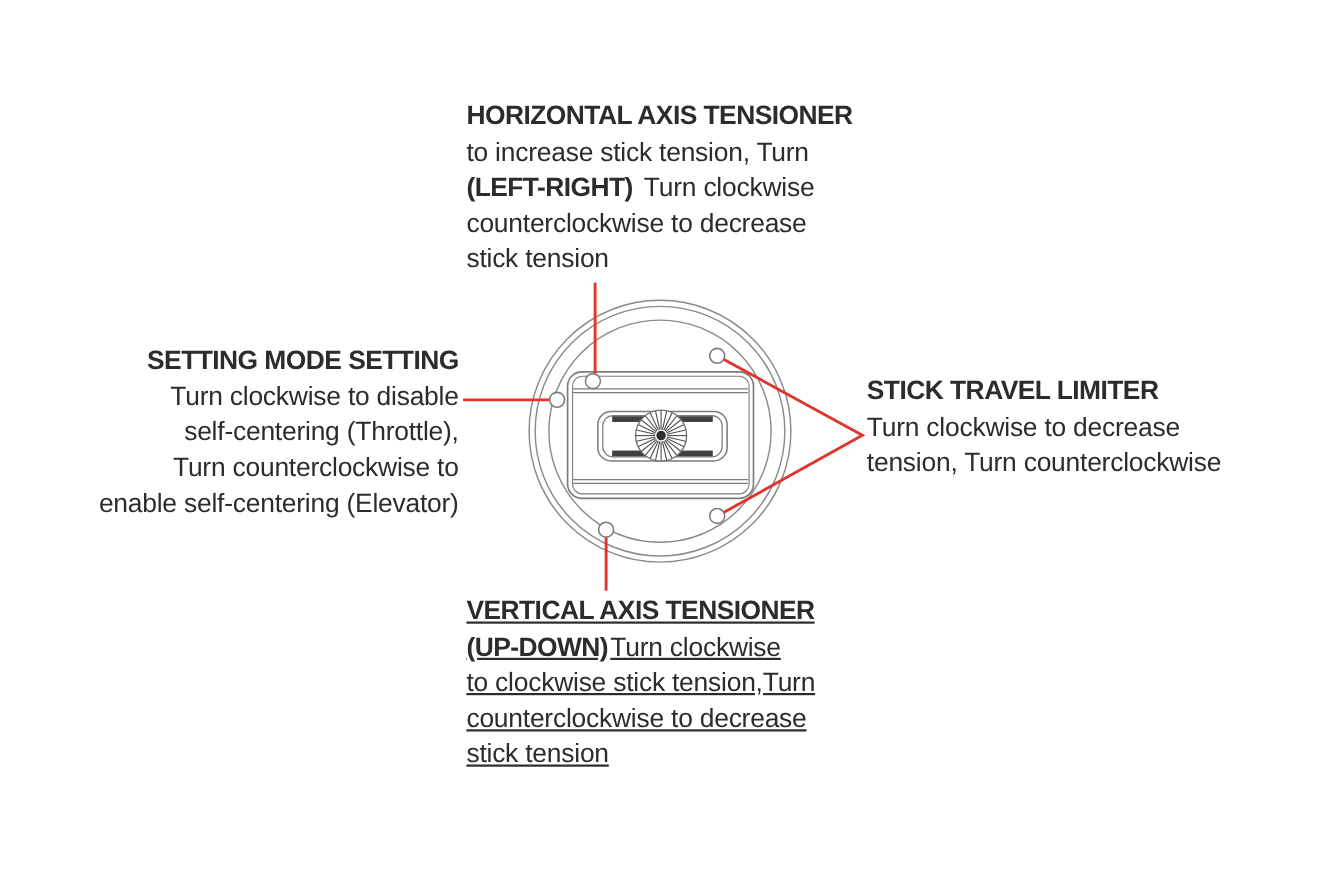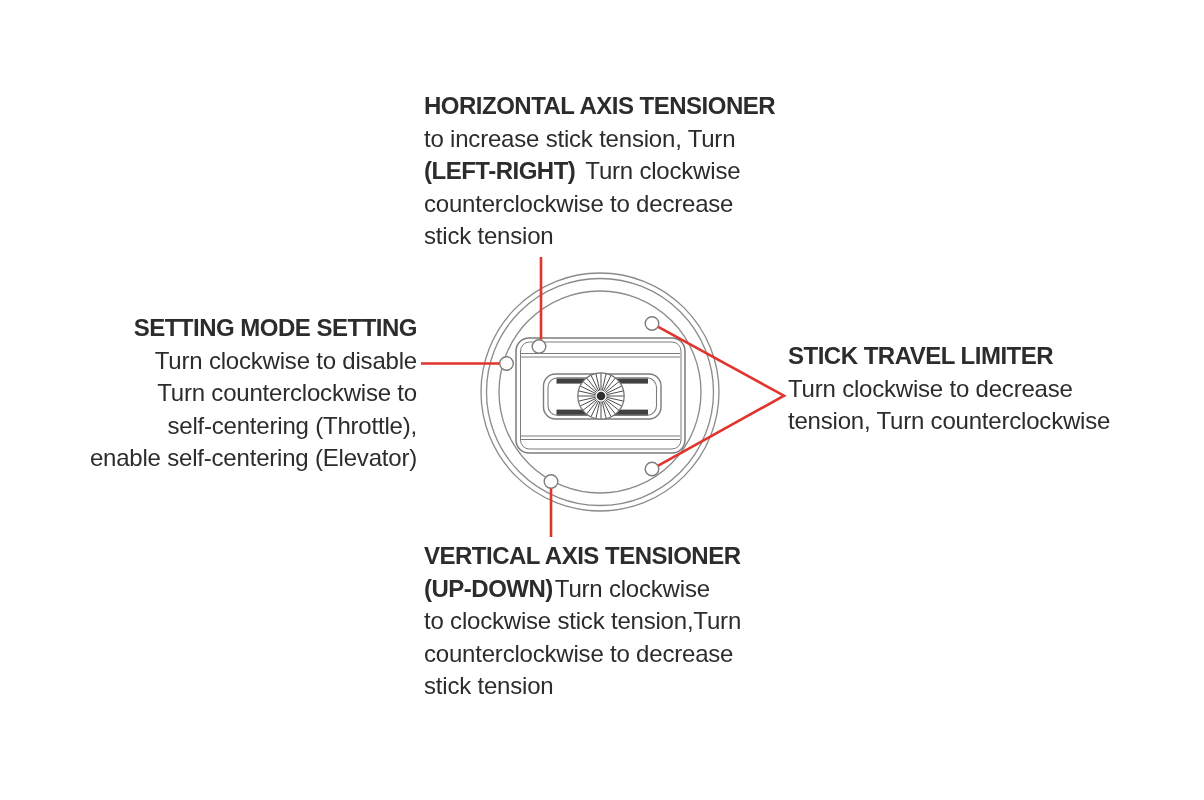--- a/index.html
+++ b/index.html
@@ -9,21 +9,21 @@
   }
   #diagram-svg{position:absolute;left:0;top:0;}
   .block{
     position:absolute;font-size:24px;line-height:32.5px;color:#2c2c2e;
     letter-spacing:-0.2px;white-space:nowrap;
   }
   .block .t{font-weight:700;letter-spacing:-0.5px;}
   .block-top{left:424px;top:90px;text-align:left;}
   .block-left{right:787px;top:312px;text-align:right;}
   .block-right{left:788px;top:325px;text-align:left;margin-top:15px;}
-  .block-bottom{left:424px;top:540px;text-align:left;}
+  .block-bottom{left:424px;top:540px;text-align:left;text-decoration:underline;}
   .gap-wide{margin-left:10px;}
   .gap-narrow{margin-left:2px;}
 </style>
 </head>
 <body>
 
 <svg id="diagram-svg" width="1204" height="800" viewBox="0 0 1204 800">
 
   <g fill="none" stroke-width="1.3" stroke="#8a8a8a">
     <circle cx="600" cy="392" r="119"></circle>
@@ -104,22 +104,22 @@
   <div class="t">HORIZONTAL AXIS TENSIONER</div>
   <div>to increase stick tension, Turn</div>
   <div><span class="t">(LEFT-RIGHT)</span><span class="gap-wide">Turn clockwise</span></div>
   <div>counterclockwise to decrease</div>
   <div>stick tension</div>
 </div>
 
 <div class="block block-left">
   <div class="t">SETTING MODE SETTING</div>
   <div>Turn clockwise to disable</div>
+  <div>self-centering (Throttle),</div>
   <div>Turn counterclockwise to</div>
-  <div>self-centering (Throttle),</div>
   <div>enable self-centering (Elevator)</div>
 </div>
 
 <div class="block block-right">
   <div class="t">STICK TRAVEL LIMITER</div>
   <div>Turn clockwise to decrease</div>
   <div>tension, Turn counterclockwise</div>
 </div>
 
 <div class="block block-bottom">

